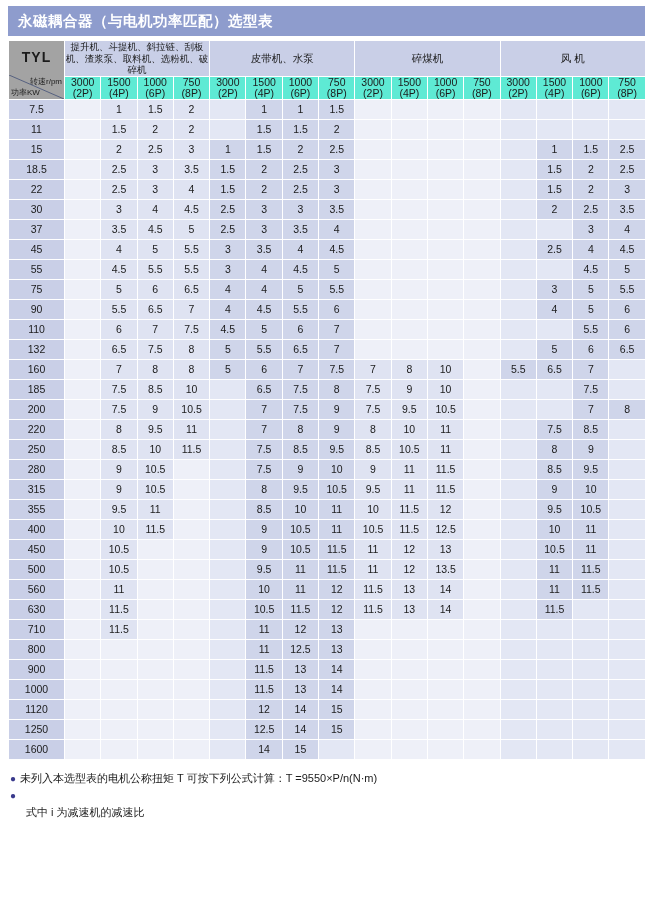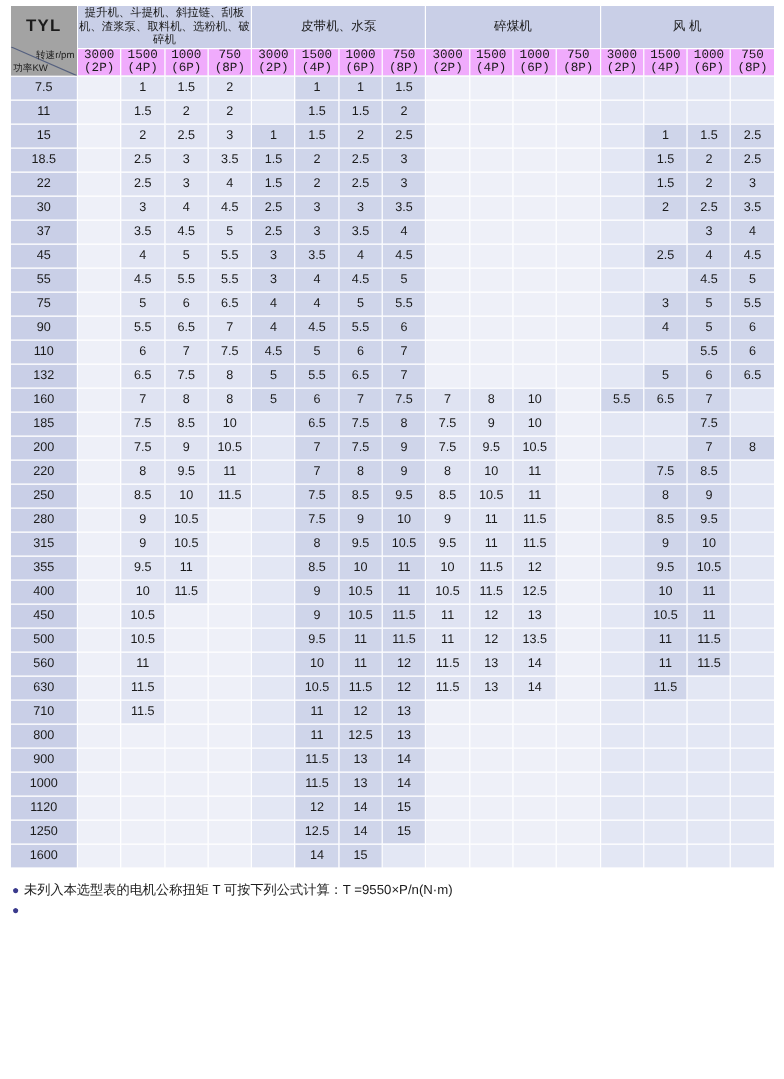--- a/index.html
+++ b/index.html
@@ -50,26 +50,25 @@
     background: #c9cfe7;
     font-size: 10.5px;
     font-weight: bold;
     color: #202020;
     height: 38px;
     line-height: 12px;
     padding: 1px 2px;
   }
   .grp.small { font-size: 9.5px; font-weight: normal; line-height: 11.5px; margin-left: 39px; }
   .rpm {
-    background: #f0abfc;
+    background: #5eead4;
     font-size: 9.5px;
     height: 24px;
     line-height: 11px;
     font-weight: normal;
-    font-family: Liberation Mono, monospace;
   }
   
   .corner {
     background: #a3a3a3;
     width: 56px;
     position: relative;
     padding: 0;
   }
   .corner .inner {
     position: relative;
@@ -128,20 +127,21 @@
     line-height: 17px;
     margin-right: 4px;
   }
   .notes .sub { padding-left: 16px; }
 </style>
 </head>
 <body>
 
 <div id="page">
 
+  <div class="title-bar">永磁耦合器（与电机功率匹配）选型表</div>
 
   <table class="sel">
     <colgroup>
       <col class="kwcol">
       <col class="dcol">
         <col class="dcol">
         <col class="dcol">
         <col class="dcol">
       <col class="dcol">
         <col class="dcol">
@@ -824,15 +824,18 @@
   </table>
 
   <div class="notes">
       <div class="li">
         <span class="bullet">●</span>
         <span>未列入本选型表的电机公称扭矩 T 可按下列公式计算：T =9550×P/n(N·m)</span>
       </div>
       <div class="li">
         <span class="bullet">●</span>
       </div>
+      <div class="li sub">
+        <span>式中 i 为减速机的减速比</span>
+      </div>
     </div>
 
 </div>
 
 </body></html>

